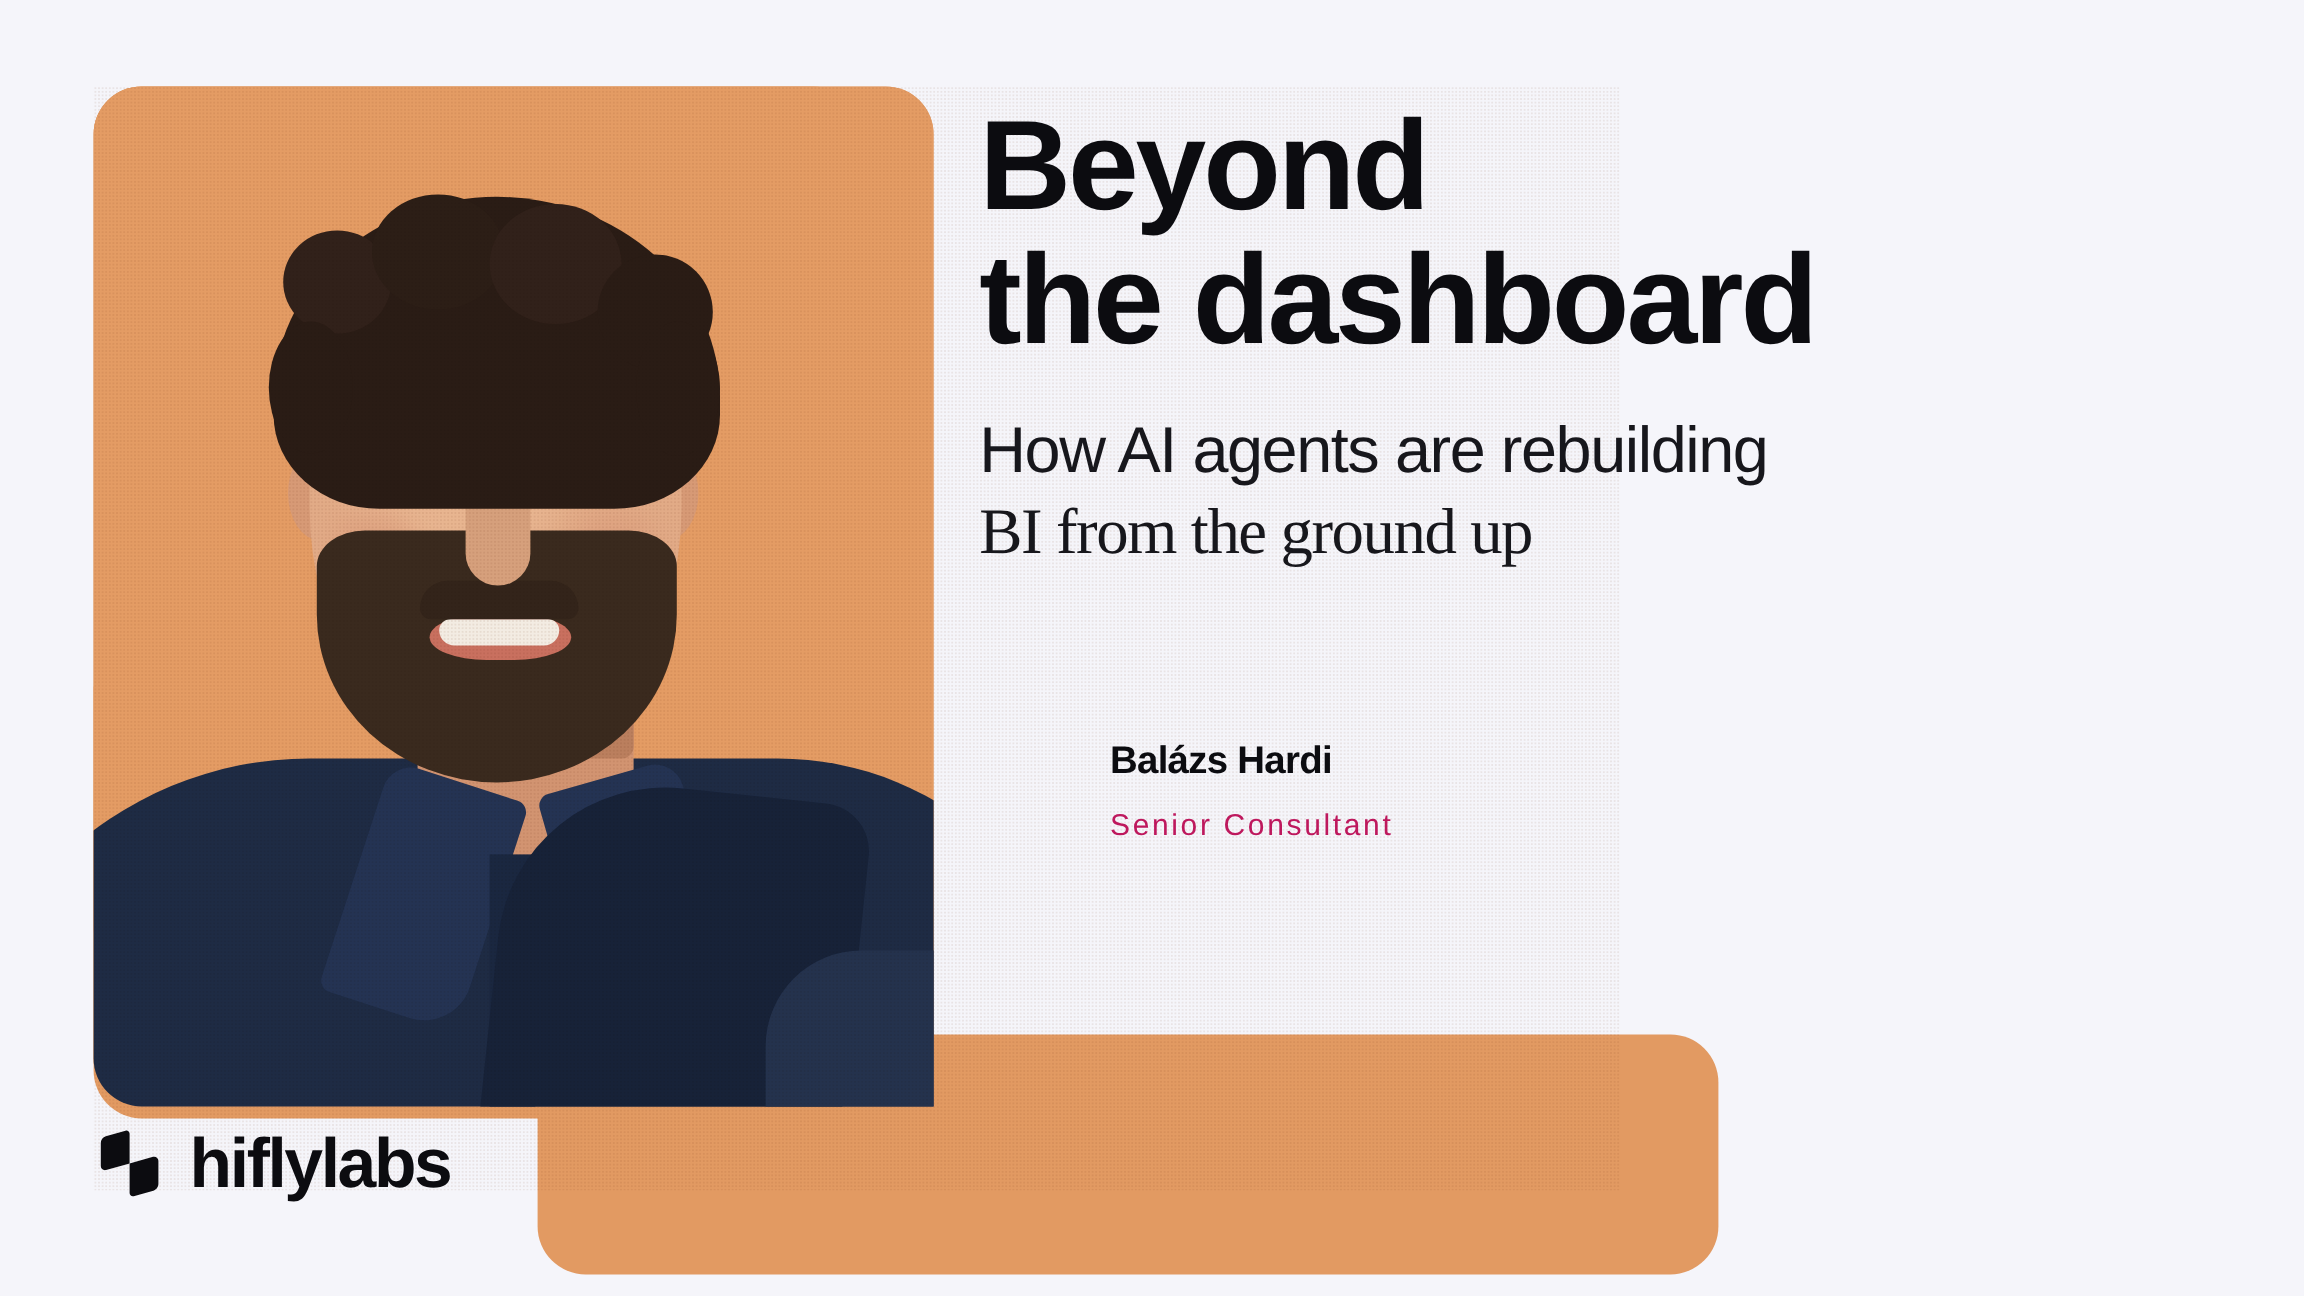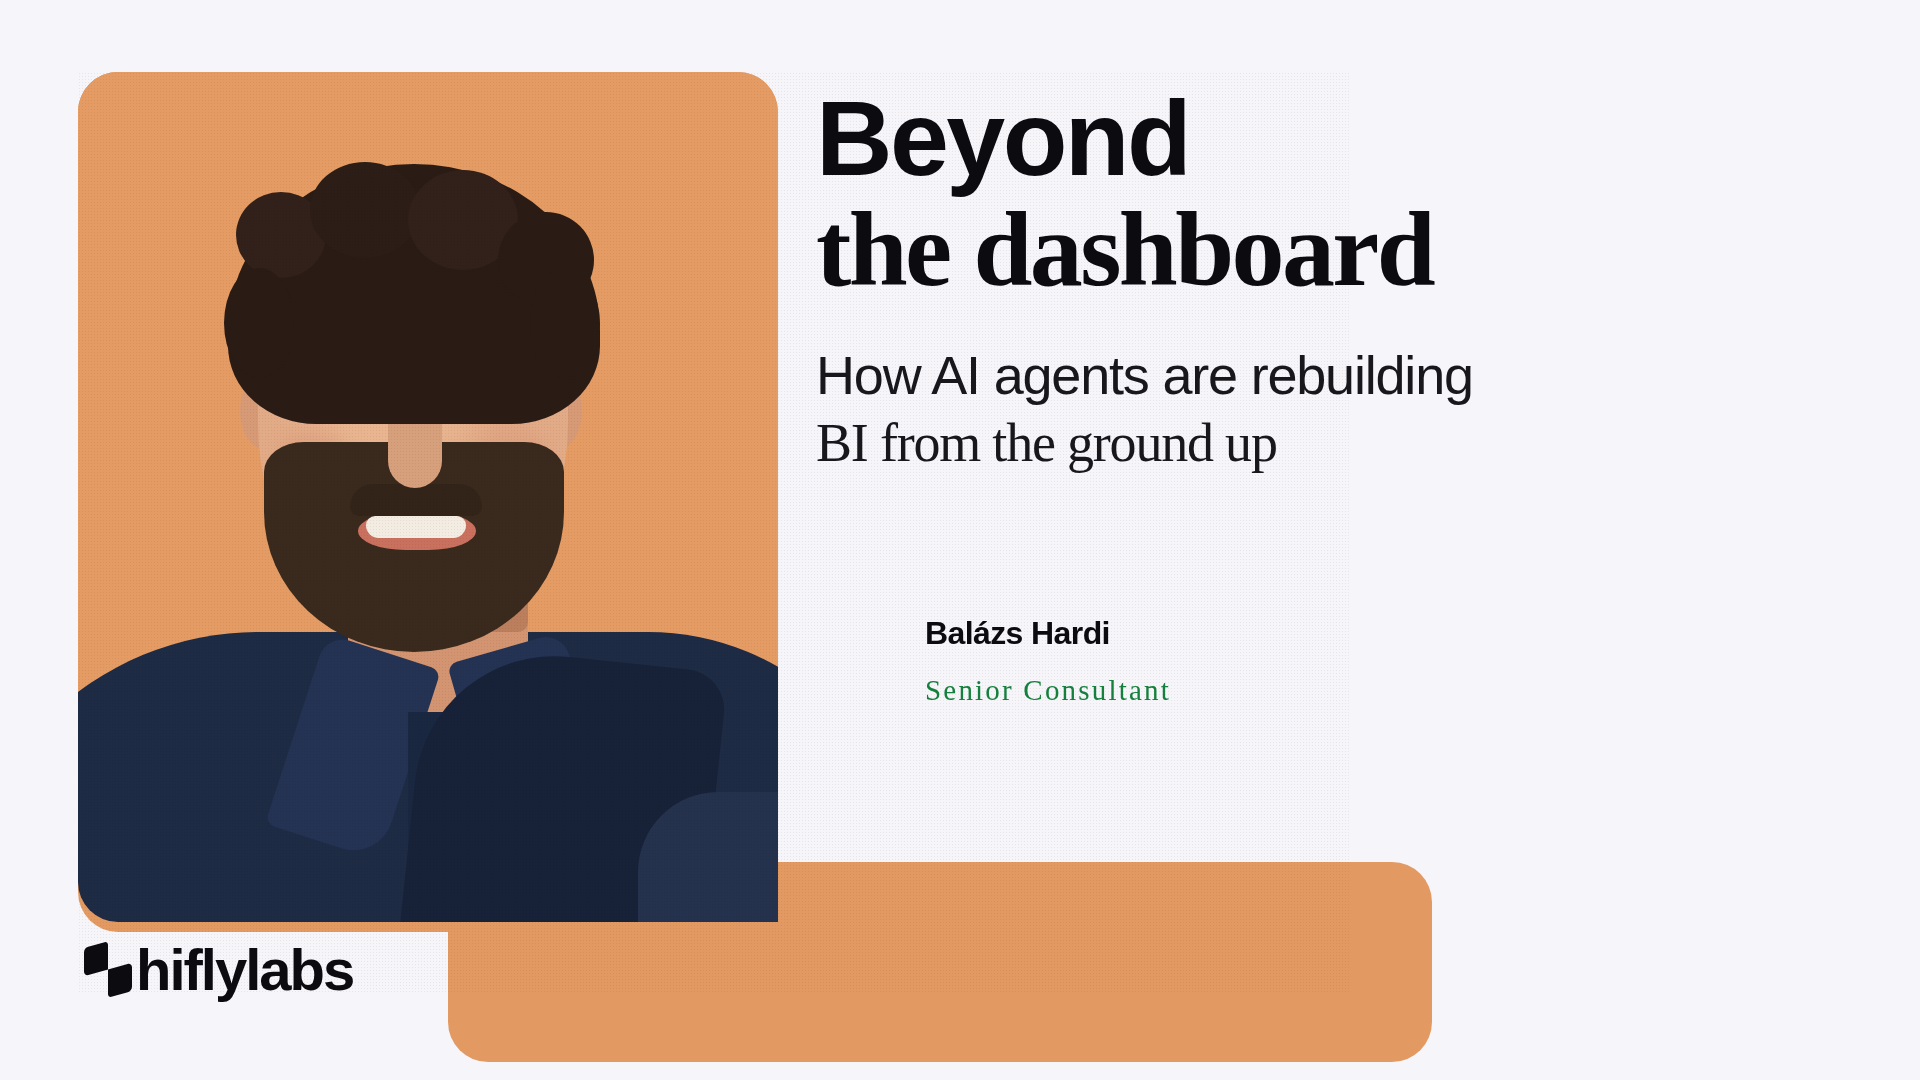--- a/index.html
+++ b/index.html
@@ -183,21 +183,21 @@
     width:1040px;
   }
   .headline{
     font-size:106px;
     line-height:1.06;
     font-weight:700;
     letter-spacing:-2.6px;
     color:#0c0c10;
     margin-top:22px;
   }
-  .headline .l2{display:block;font-family:Liberation Serif, serif;}
+  .headline .l2{display:block;}
   .subhead{
     margin-top:34px;
     font-size:54px;
     line-height:1.26;
     font-weight:400;
     letter-spacing:-1.2px;
     color:#17171c;
   }
   .subhead .s2{display:block;font-family:Liberation Serif, serif;}
 
@@ -207,32 +207,33 @@
     width:760px;
   }
   .author-name{
     font-size:32px;
     font-weight:700;
     letter-spacing:-.6px;
     color:#0c0c10;
   }
   .author-role{
     margin-top:22px;
-    font-family:Liberation Serif, serif;
-    font-size:29px;
+    font-family:Liberation Sans, sans-serif;
+    font-size:25px;
     letter-spacing:2.2px;
-    color:#15803d;
+    color:#be185d;
   }
 
   
   .logo{
     position:absolute;
     left:80px; top:938px;
     display:flex;
     align-items:center;
+    gap:22px;
   }
   .logo-mark{width:56px;height:64px;display:block;}
   .logo-word{
     font-size:58px;
     font-weight:700;
     letter-spacing:-2px;
     color:#0c0c10;
     line-height:1;
   }
 </style>

